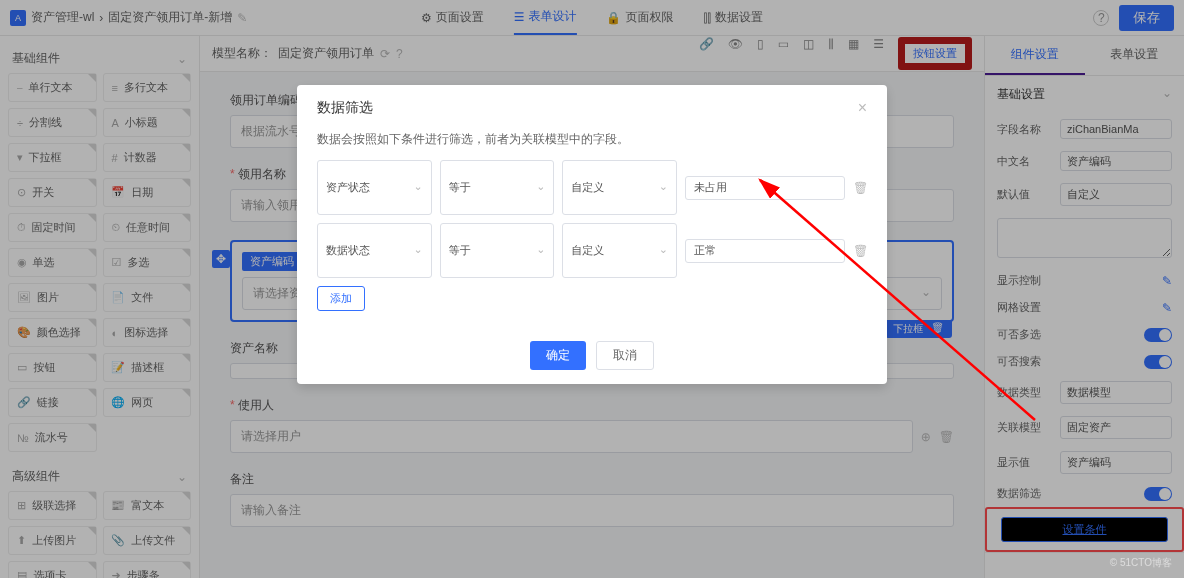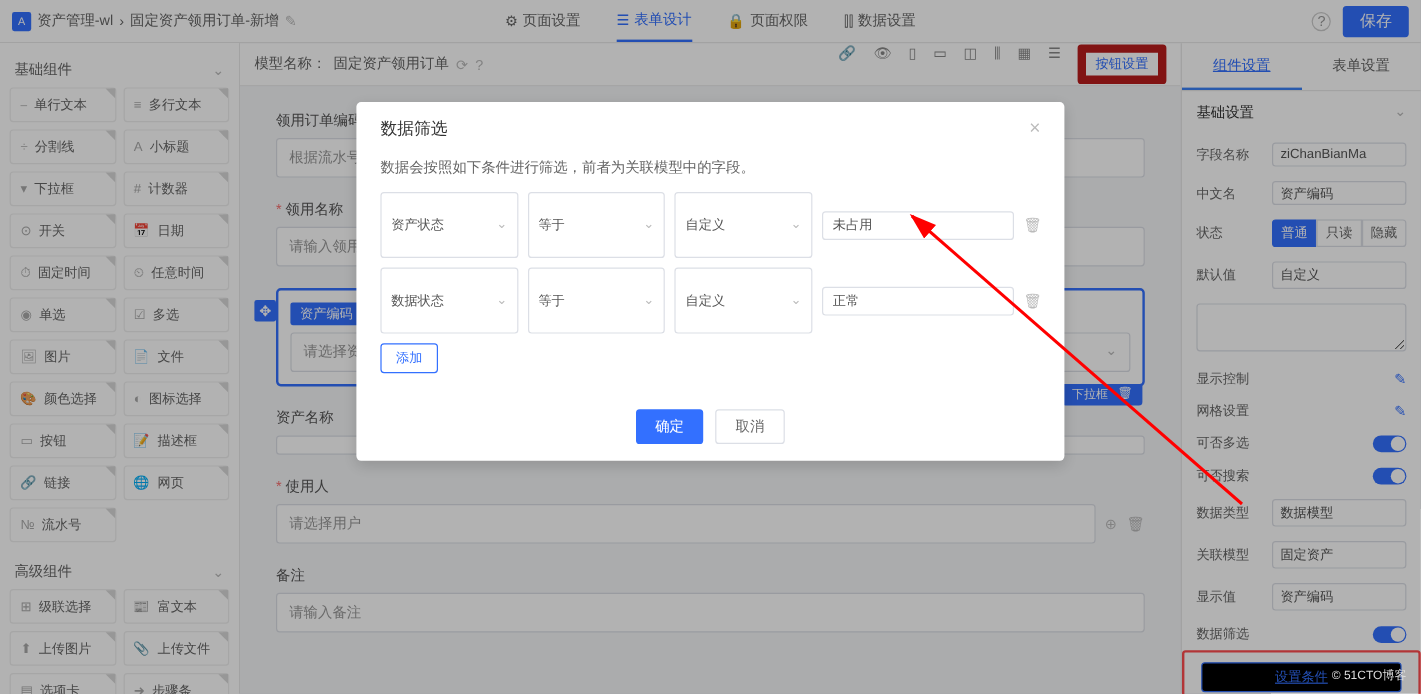--- a/index.html
+++ b/index.html
@@ -39,21 +39,21 @@
     .form-input { width: 100%; border: 1px solid #dcdfe6; border-radius: 3px; padding: 7px 10px; color: #999; background: #fff; }
     .form-input-wrap { display: flex; align-items: center; gap: 8px; }
     .selected-field { border: 2px solid #3370ff; border-radius: 4px; padding: 10px; position: relative; background: #fff; }
     .selected-field .tag-handle { position: absolute; left: -20px; top: 8px; background: #3370ff; color: #fff; width: 18px; height: 18px; display: flex; align-items: center; justify-content: center; border-radius: 2px; font-size: 12px; }
     .selected-field .field-actions { position: absolute; bottom: -18px; right: 0; background: #3370ff; color: #fff; padding: 2px 8px; font-size: 10px; display: flex; gap: 8px; border-radius: 0 0 3px 3px; }
     .field-name-badge { background: #3370ff; color: #fff; padding: 2px 8px; border-radius: 2px; display: inline-block; margin-bottom: 6px; font-size: 11px; }
     
     .right-panel { width: 200px; background: #fff; border-left: 1px solid #e8e8e8; display: flex; flex-direction: column; }
     .right-tabs { display: flex; border-bottom: 1px solid #e8e8e8; }
     .right-tab { flex: 1; text-align: center; padding: 10px 0; color: #666; cursor: pointer; }
-    .right-tab.active { color: #3370ff; border-bottom: 2px solid #3b82f6; text-decoration: underline; }
+    .right-tab.active { color: #3370ff; border-bottom: 2px solid #4c1d95; }
     .right-body { flex: 1; overflow-y: auto; padding: 0; }
     .prop-section { border-bottom: 1px solid #f0f0f0; }
     .prop-section-title { padding: 10px 12px; color: #333; display: flex; justify-content: space-between; cursor: pointer; }
     .prop-item { display: flex; align-items: center; padding: 6px 12px; gap: 8px; }
     .prop-label { width: 55px; color: #666; font-size: 11px; flex-shrink: 0; }
     .prop-value { flex: 1; }
     .prop-select { width: 100%; border: 1px solid #dcdfe6; border-radius: 3px; padding: 3px 6px; font-size: 11px; color: #555; background: #fff; }
     .radio-group { display: flex; gap: 0; }
     .radio-btn { flex: 1; text-align: center; border: 1px solid #dcdfe6; padding: 3px 0; font-size: 11px; cursor: pointer; background: #fff; color: #666; }
     .radio-btn.active { background: #3370ff; color: #fff; border-color: #3370ff; }
@@ -330,28 +330,20 @@
             <span class="prop-label">字段名称</span>
             <div class="prop-value">
               <div class="prop-select">ziChanBianMa</div>
             </div>
           </div>
         <div class="prop-item">
             <span class="prop-label">中文名</span>
             <div class="prop-value"><input class="prop-select" value="资产编码" style=""></div>
           </div>
         <div class="prop-item">
-            <span class="prop-label">状态</span>
-            <div class="prop-value radio-group">
-          <div class="radio-btn active">普通</div>
-          <div class="radio-btn">只读</div>
-          <div class="radio-btn">隐藏</div>
-        </div>
-          </div>
-        <div class="prop-item">
             <span class="prop-label">默认值</span>
             <div class="prop-value">
               <div class="prop-select">自定义</div>
             </div>
           </div>
         <div class="prop-item">
             <div class="prop-value"><textarea class="prop-select" style="height: 40px;"></textarea></div>
           </div>
         <div class="prop-item">
             <span class="prop-label">显示控制</span>

